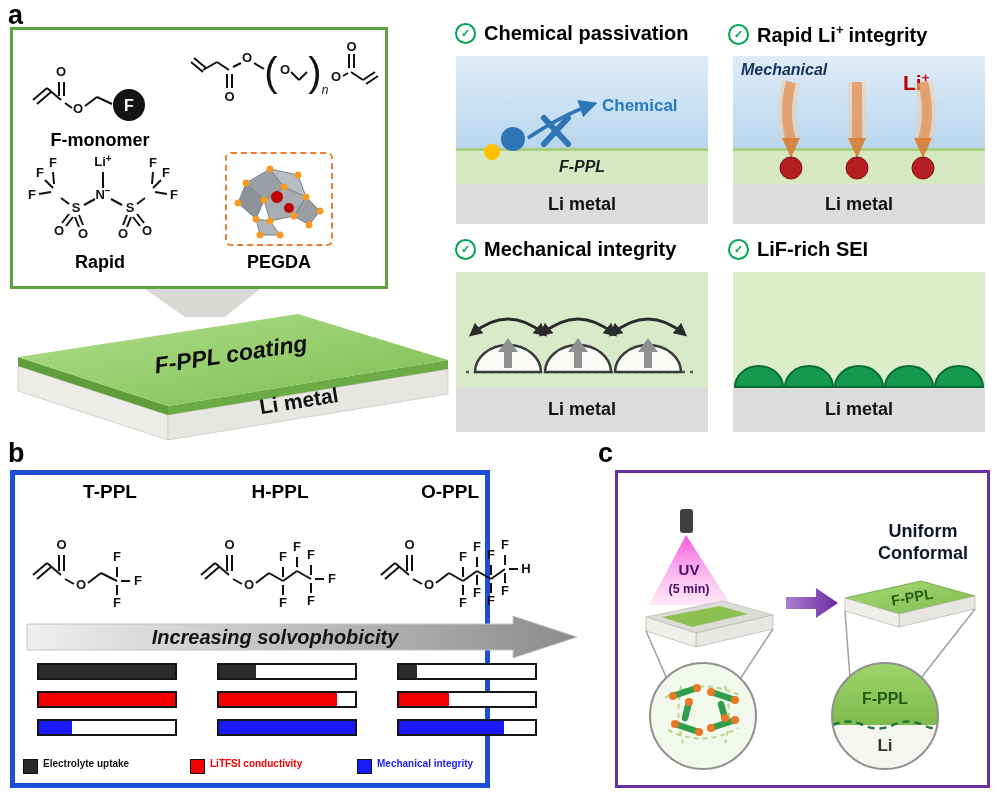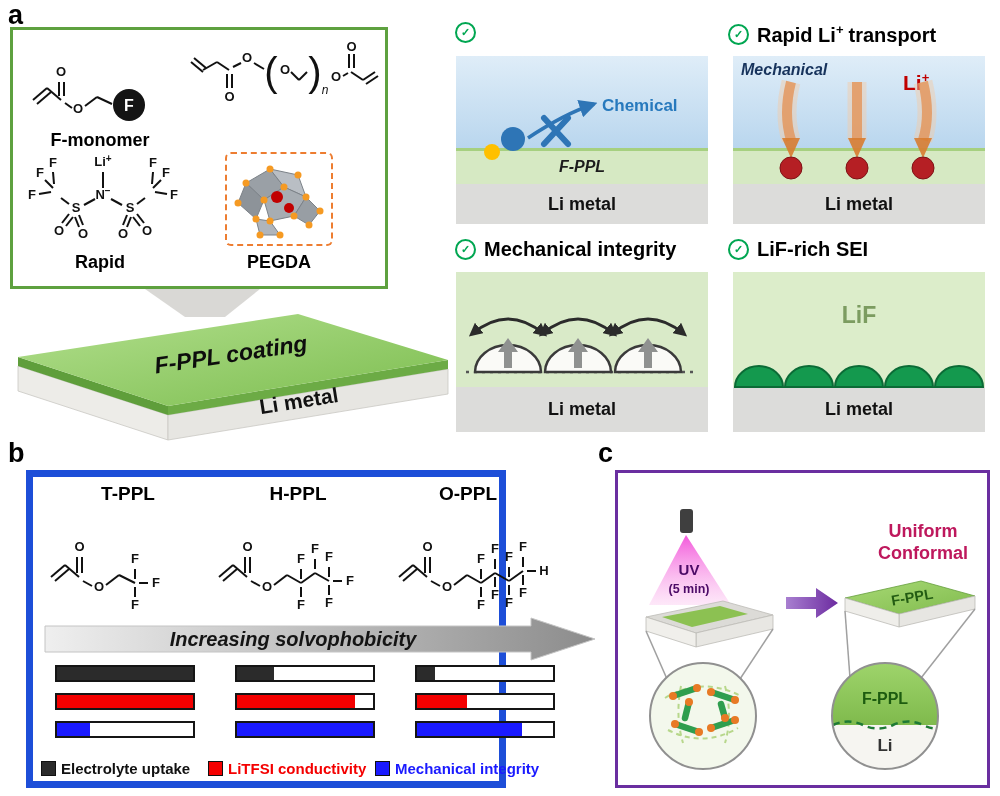--- a/index.html
+++ b/index.html
@@ -19,21 +19,21 @@
   .box{position:absolute;box-sizing:border-box;background:#fff;}
   .bar{position:absolute;width:140px;height:17px;border:2px solid #151515;background:#fff;box-sizing:border-box;}
   .fill{height:100%;width:0;}
   .fill.k{background:#2b2b2b;}
   .fill.r{background:#f40000;}
   .fill.b{background:#1a1aff;}
   .leg-sq{position:absolute;width:15px;height:15px;border:1px solid #111;box-sizing:border-box;}
   .sq-k{background:#2b2b2b;}
   .sq-r{background:#f40000;}
   .sq-b{background:#1a1aff;}
-  .leg-txt{position:absolute;font-size:15px;font-weight:bold;white-space:nowrap;}
+  .leg-txt{position:absolute;font-size:10px;font-weight:bold;white-space:nowrap;}
   .leg-txt.r{color:#f40000;}
   .leg-txt.b{color:#1a1aff;}
   text.atom{font-size:13px;font-weight:600;fill:#111;font-family:"Liberation Sans",sans-serif;}
   text.subn{font-size:12px;font-style:italic;fill:#111;font-family:"Liberation Sans",sans-serif;}
   text.bigtxt{font-family:"Liberation Sans",sans-serif;}
 </style>
 </head>
 <body>
 
 <div id="fig">
@@ -176,24 +176,25 @@
     <polygon points="168,115 448,69 448,94 168,140" fill="#e7e6e2" stroke="#c9c8c3" stroke-width="0.8"></polygon>
     <polygon points="18,57 18,66 168,115 168,106" fill="#5f9e3b"></polygon>
     <polygon points="168,106 168,115 448,69 448,60" fill="#6cab45"></polygon>
     <polygon points="18,57 298,14 448,60 168,106" fill="url(#gTop)"></polygon>
     <text x="232" y="62" text-anchor="middle" font-size="23" font-weight="bold" font-style="italic" fill="#0d0d0d" transform="rotate(-8.5 232 62)" class="bigtxt">F-PPL coating</text>
     <text x="300" y="108" text-anchor="middle" font-size="21" font-weight="bold" fill="#111" transform="rotate(-9 300 108)" class="bigtxt">Li metal</text>
   </svg>
 
   <div class="feat-head" style="left:455px;top:22px">
     <span class="check">✓</span>
+    <span class="feat-title">Chemical passivation</span>
   </div>
   <div class="feat-head" style="left:728px;top:22px">
     <span class="check">✓</span>
-    <span class="feat-title"><span>Rapid Li</span><sup>+</sup><span class="t-post">transport</span></span>
+    <span class="feat-title"><span>Rapid Li</span><sup>+</sup><span class="t-post">integrity</span></span>
   </div>
   <div class="feat-head" style="left:455px;top:238px">
     <span class="check">✓</span>
     <span class="feat-title">Mechanical integrity</span>
   </div>
   <div class="feat-head" style="left:728px;top:238px">
     <span class="check">✓</span>
     <span class="feat-title">LiF-rich SEI</span>
   </div>
 
@@ -272,38 +273,37 @@
       <g stroke="#2b2b2b" stroke-width="3" fill="none">
         <path d="M 16,62 Q 52,32 88,62" marker-start="url(#mD)" marker-end="url(#mD)"></path>
         <path d="M 86,62 Q 122,32 158,62" marker-start="url(#mD)" marker-end="url(#mD)"></path>
         <path d="M 156,62 Q 192,32 228,62" marker-start="url(#mD)" marker-end="url(#mD)"></path>
       </g>
     </svg>
   </div>
 
   <div class="schem" style="left:733px;top:272px;width:252px;height:160px">
     <div class="layer" style="top:0;height:115px;background:#dcedca"></div>
-    <div class="abs" style="left:0;right:0;top:30px;text-align:center;font-size:23px;font-weight:bold;color:#7c9c60">LiF</div>
     <div class="layer li-metal" style="top:115px;height:45px;background:#dcdcda">
       <span>Li metal</span>
     </div>
     <svg class="abs" style="left:0;top:0" width="252" height="160" viewBox="0 0 252 160">
       <g fill="#14994e" stroke="#0b6b36" stroke-width="2">
         <path d="M 2,115 A 24 21 0 0 1 50,115 Z"></path>
         <path d="M 52,115 A 24 21 0 0 1 100,115 Z"></path>
         <path d="M 102,115 A 24 21 0 0 1 150,115 Z"></path>
         <path d="M 152,115 A 24 21 0 0 1 200,115 Z"></path>
         <path d="M 202,115 A 24 21 0 0 1 250,115 Z"></path>
       </g>
     </svg>
   </div>
 
   <div class="panel-label" style="left:8px;top:438px">b</div>
 
-  <div class="box" style="left:26px;top:470px;width:480px;height:318px;border:7px solid #1d4ed8">
+  <div class="box" style="left:10px;top:470px;width:480px;height:318px;border:5px solid #1d4ed8">
 
     <div class="struct-label" style="left:35px;top:6px;width:120px">T-PPL</div>
     <div class="struct-label" style="left:205px;top:6px;width:120px">H-PPL</div>
     <div class="struct-label" style="left:375px;top:6px;width:120px">O-PPL</div>
 
     <svg class="abs" style="left:12px;top:30px" width="170" height="108" viewBox="0 0 170 108">
       <g stroke="#111" stroke-width="2" fill="none">
         <line x1="6" y1="70" x2="20" y2="58"></line>
           <line x1="10" y1="74" x2="24" y2="62"></line>
         <line x1="20" y1="58" x2="34" y2="70"></line>
@@ -435,21 +435,21 @@
     <div class="leg-txt r" style="left:195px;top:283px">LiTFSI conductivity</div>
     <div class="leg-sq sq-b" style="left:342px;top:284px"></div>
     <div class="leg-txt b" style="left:362px;top:283px">Mechanical integrity</div>
   </div>
 
   <div class="panel-label" style="left:598px;top:438px">c</div>
 
   <div class="box" style="left:615px;top:470px;width:375px;height:318px;border:3px solid #6a2fa0">
 
 
-    <div class="abs" style="left:245px;top:48px;width:120px;text-align:center;font-size:18px;font-weight:bold;color:#be185d;line-height:1.2">
+    <div class="abs" style="left:245px;top:48px;width:120px;text-align:center;font-size:18px;font-weight:bold;color:#0f172a;line-height:1.2">
       <div>Uniform</div>
       <div>Conformal</div>
     </div>
 
     <div class="abs" style="left:62px;top:36px;width:13px;height:24px;background:#3f3f3f;border-radius:3px"></div>
 
     <svg class="abs" style="left:25px;top:60px" width="110" height="78" viewBox="0 0 110 78">
       <defs>
         <linearGradient id="gCone" x1="0" y1="0" x2="0" y2="1">
             <stop offset="0" stop-color="#f24fd9" stop-opacity="0.95"></stop>

